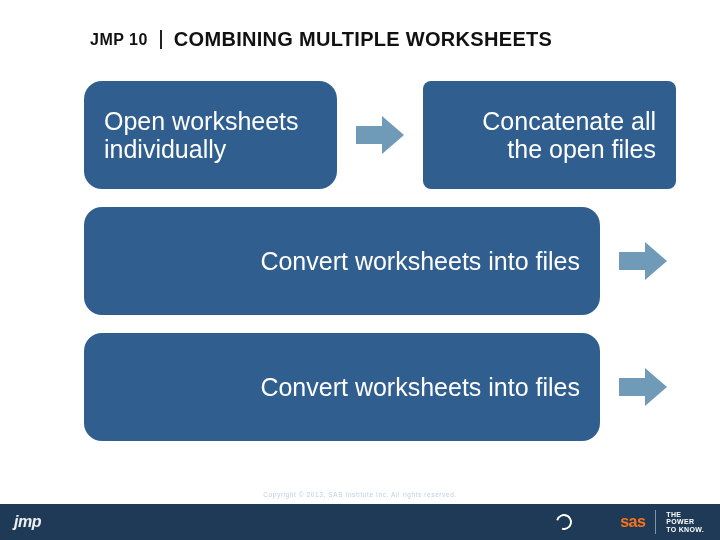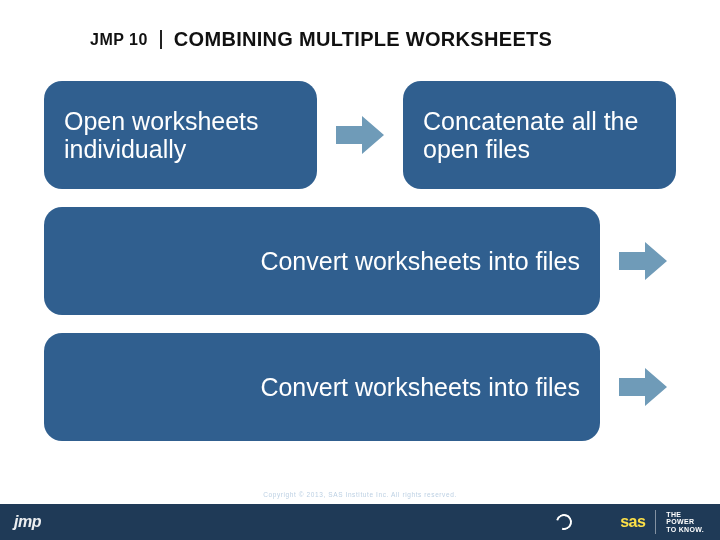--- a/index.html
+++ b/index.html
@@ -1,34 +1,34 @@
 <!DOCTYPE html>
 <html><head>
 <meta charset="utf-8">
 <style>
   * { margin: 0; padding: 0; box-sizing: border-box; }
   html, body { width: 720px; height: 540px; font-family: Arial, Helvetica, sans-serif; background: #fff; overflow: hidden; }
   .slide { width: 720px; height: 540px; position: relative; }
   .header { display: flex; align-items: center; padding: 28px 0 0 90px; }
   .jmp-badge { font-weight: 900; font-size: 16px; letter-spacing: 0.5px; color: #111; padding-right: 12px; border-right: 2px solid #222; line-height: 1.2; }
   .slide-title { font-weight: 900; font-size: 20px; color: #111; padding-left: 12px; letter-spacing: 0.3px; }
-  .content { padding: 30px 44px 0 44px; display: flex; flex-direction: column; gap: 18px; }
+  .content { padding: 30px 44px 0 44px; display: flex; flex-direction: column; gap: 18px; margin-left: 40px; }
   .row { display: flex; align-items: stretch; gap: 10px; height: 108px; }
   .card { flex: 1; background: #305f8f; color: #fff; border-radius: 18px; display: flex; align-items: center; padding: 10px 20px; font-size: 25px; line-height: 1.14; }
   .card.left { justify-content: flex-end; }
-  .card.right { justify-content: center; text-align: left; }
+  .card.right { justify-content: center; text-align: right; border-radius: 8px; }
   .card.left.align-left { justify-content: flex-start; text-align: left; }
   .card.left.align-right { text-align: right; justify-content: flex-end; }
   .arrow-cell { width: 66px; display: flex; align-items: center; justify-content: center; }
   .arrow-svg { width: 52px; height: 44px; display: block; }
   .footer { position: absolute; left: 0; right: 0; bottom: 0; height: 36px; background: #1f3a57; display: flex; align-items: center; justify-content: space-between; padding: 0 16px 0 14px; }
   .jmp-logo-small { color: #fff; font-size: 16px; font-weight: 700; opacity: 0.92; font-style: italic; letter-spacing: -0.5px; }
   .copyright { color: #bcd0e3; font-size: 6.5px; letter-spacing: 0.6px; position: absolute; left: 50%; transform: translateX(-50%); bottom: 42px; font-family: Arial, sans-serif; }
   .sas-block { display: flex; align-items: center; gap: 10px; }
-  .sas-logo { color: #fde047; font-weight: 900; font-size: 16px; letter-spacing: -0.5px; display: flex; align-items: center; gap: 44px; }
+  .sas-logo { color: #f97316; font-weight: 900; font-size: 16px; letter-spacing: -0.5px; display: flex; align-items: center; gap: 44px; }
   .sas-swoosh { display: inline-block; width: 16px; height: 16px; border: 2.2px solid #fff; border-radius: 50%; margin-right: 4px; border-left-color: transparent; transform: rotate(-30deg); }
   .sas-divider { width: 1px; height: 24px; background: rgba(255,255,255,0.45); }
   .power-to-know { color: #fff; font-size: 7px; line-height: 1.05; font-weight: 700; letter-spacing: 0.3px; }
   .ord { font-size: 0.7em; vertical-align: super; line-height: 0; }
 </style>
 </head>
 <body>
 
 <div class="slide">
 

